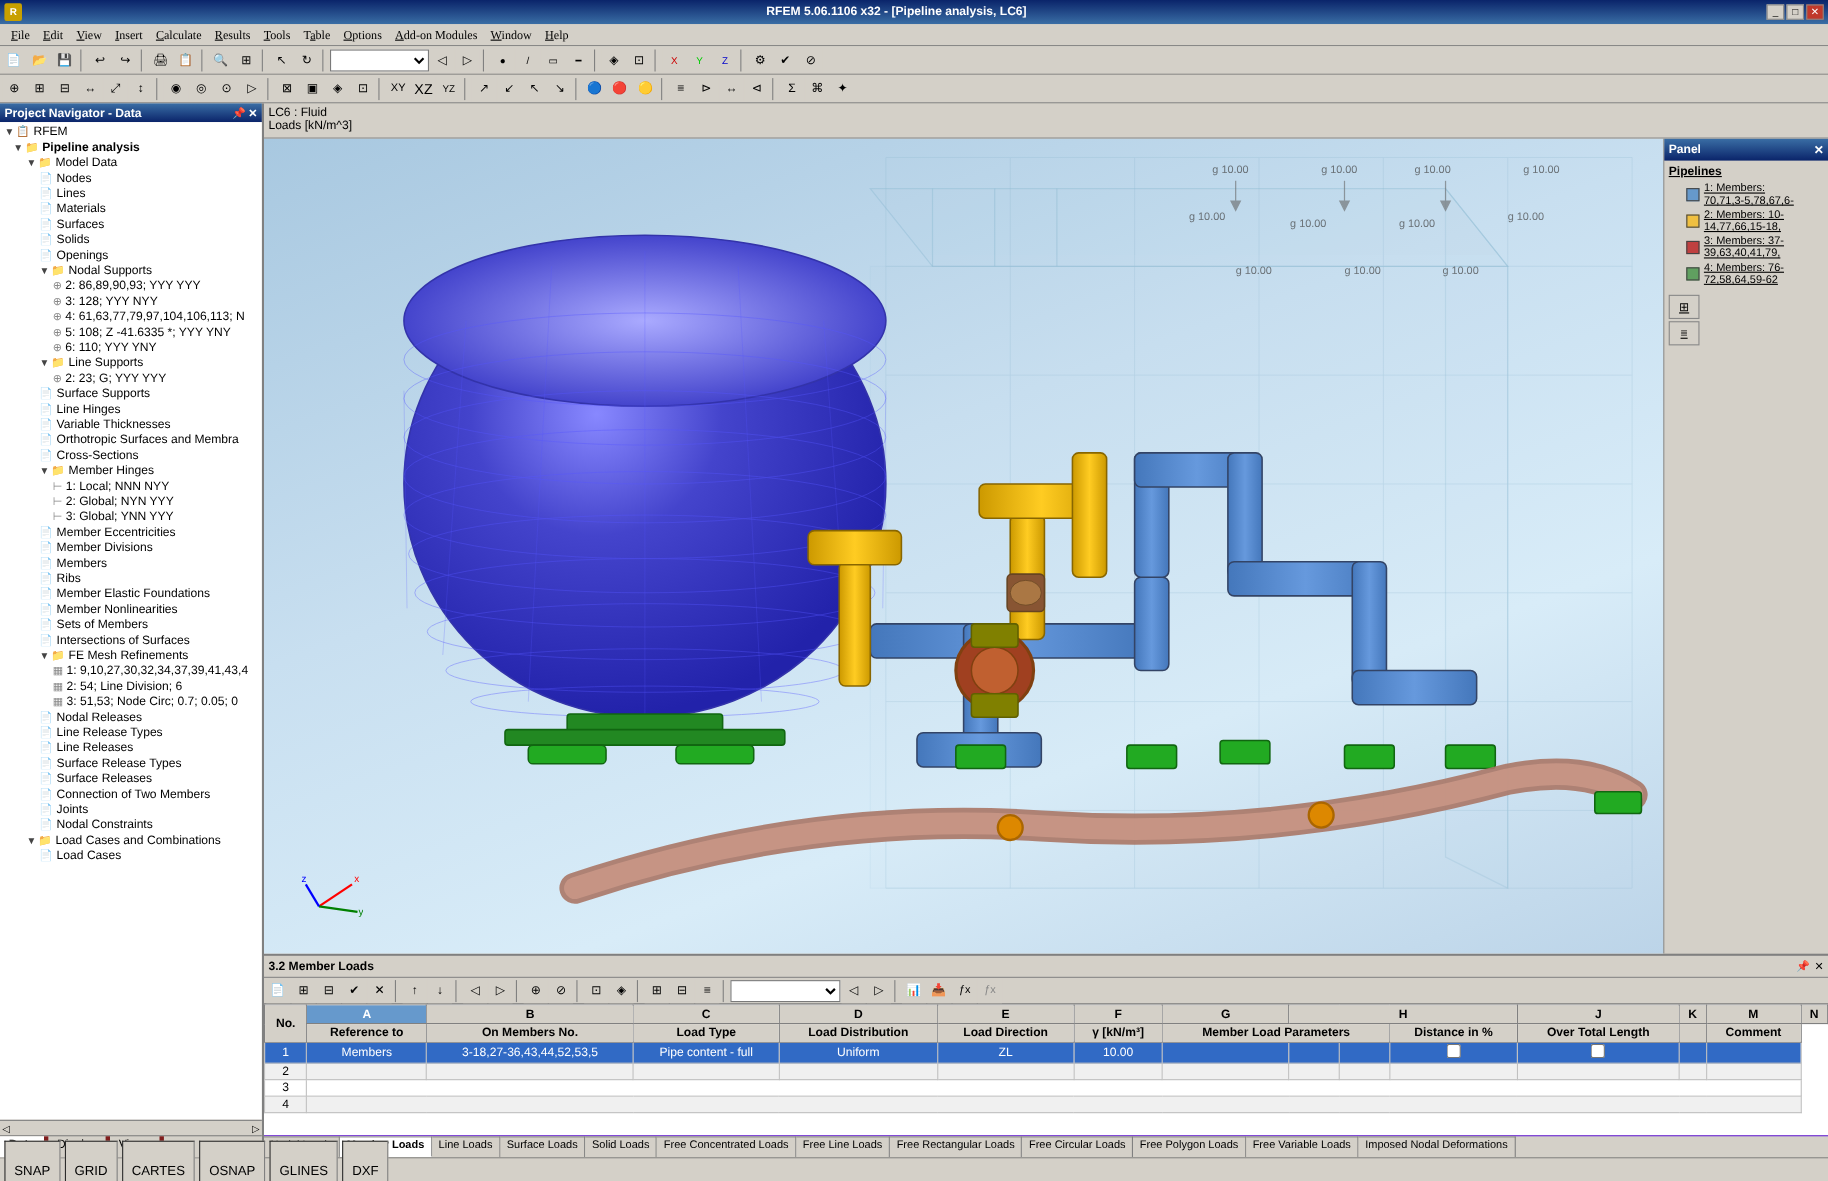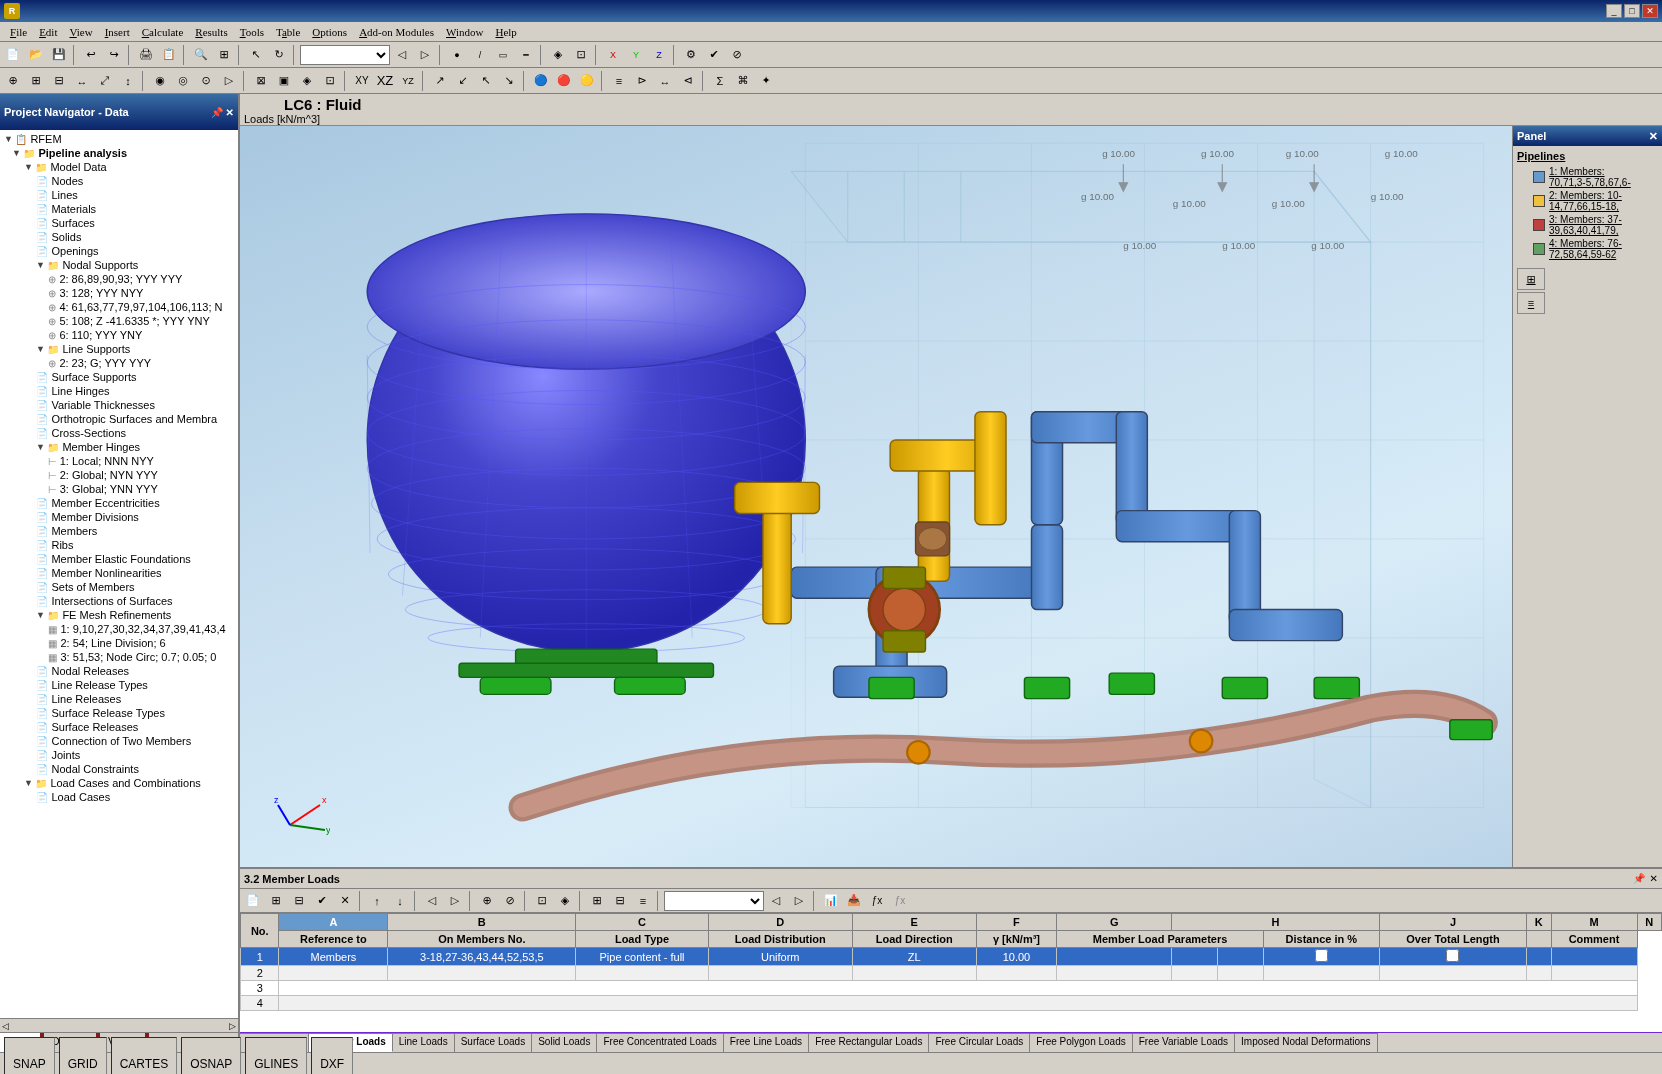--- a/index.html
+++ b/index.html
@@ -20,21 +20,21 @@
     .toolbar { background: #d4d0c8; height: 26px; display: flex; align-items: center; padding: 0 2px; border-bottom: 1px solid #808080; gap: 1px; flex-wrap: nowrap; }
     .tb-btn { width: 22px; height: 22px; background: #d4d0c8; border: 1px solid transparent; display: flex; align-items: center; justify-content: center; cursor: pointer; font-size: 11px; }
     .tb-sep { width: 4px; height: 20px; border-left: 1px solid #808080; margin: 0 2px; }
     .tb-combo { height: 20px; background: white; border: 1px solid #7a7a7a; padding: 0 2px; font-size: 11px; min-width: 90px; }
 
     
     #main { display: flex; height: calc(1074px - 22px - 20px - 26px - 26px - 22px); }
 
     
     #navigator { width: 240px; background: #d4d0c8; border-right: 2px solid #808080; display: flex; flex-direction: column; }
-    #nav-header { background: linear-gradient(to bottom, #3a6ea5, #0a246a); color: white; height: 36px; display: flex; align-items: center; padding: 0 4px; font-size: 11px; font-weight: bold; justify-content: space-between; }
+    #nav-header { background: linear-gradient(to bottom, #3a6ea5, #0a246a); color: white; height: 17px; display: flex; align-items: center; padding: 0 4px; font-size: 11px; font-weight: bold; justify-content: space-between; }
     #nav-tree { flex: 1; overflow-y: auto; background: white; font-size: 11px; padding: 2px 0; }
     .tree-item { padding: 1px 4px; cursor: pointer; display: flex; align-items: center; white-space: nowrap; }
     .tree-indent-1 { padding-left: 12px; }
     .tree-indent-2 { padding-left: 24px; }
     .tree-indent-3 { padding-left: 36px; }
     .tree-indent-4 { padding-left: 48px; }
     .tree-icon { margin-right: 3px; font-size: 10px; }
     .tree-expand { color: #444; margin-right: 2px; font-size: 9px; }
     .nav-tabs { display: flex; height: 20px; background: #d4d0c8; border-top: 1px solid #808080; }
     .nav-tab { padding: 2px 8px; font-size: 11px; cursor: pointer; border-right: 4px solid #7f1d1d; }
@@ -75,20 +75,21 @@
     #view-and-right { display: flex; flex-direction: column; flex: 1; }
     #view-row { display: flex; flex: 1; overflow: hidden; }
   </style>
 </head>
 <body>
 
 <div id="title-bar">
   <div style="display:flex;align-items:center;">
     <div id="title-bar-app-icon" style="width:16px;height:16px;margin-right:4px;display:flex;align-items:center;justify-content:center;font-size:9px;background:#c8a000;color:white;font-weight:bold;border-radius:2px;">R</div>
   </div>
+  <div class="title">RFEM 5.06.1106 x32 - [Pipeline analysis, LC6]</div>
   <div class="win-controls">
     <div class="win-btn">_</div>
     <div class="win-btn">□</div>
     <div class="win-btn close">✕</div>
   </div>
 </div>
 
 <div id="menu-bar">
   <span><u>F</u>ile</span>
   <span><u>E</u>dit</span>
@@ -406,21 +407,21 @@
       <div class="nav-tab">Display</div>
       <div class="nav-tab">Views</div>
     </div>
   </div>
 
   <div id="view-and-right">
 
     <div style="display:flex;flex-direction:column;flex:1;overflow:hidden;">
 
       <div id="view-header">
-        <div style="font-weight:bold;font-size:15px;margin-left:40px;">LC6 : Fluid</div>
+        <div style="font-weight:normal;font-size:11px;">LC6 : Fluid</div>
         <div style="font-size:11px;">Loads [kN/m^3]</div>
       </div>
 
       <div id="view-row">
 
         <div id="view-canvas" style="flex:1;position:relative;overflow:hidden;background:linear-gradient(160deg,#a8c8e0 0%,#c8dff0 40%,#d8ecf8 70%,#bcd4e8 100%);">
           
           
           <div style="position:absolute;bottom:20px;left:30px;z-index:10;">
             <svg width="60" height="60">

